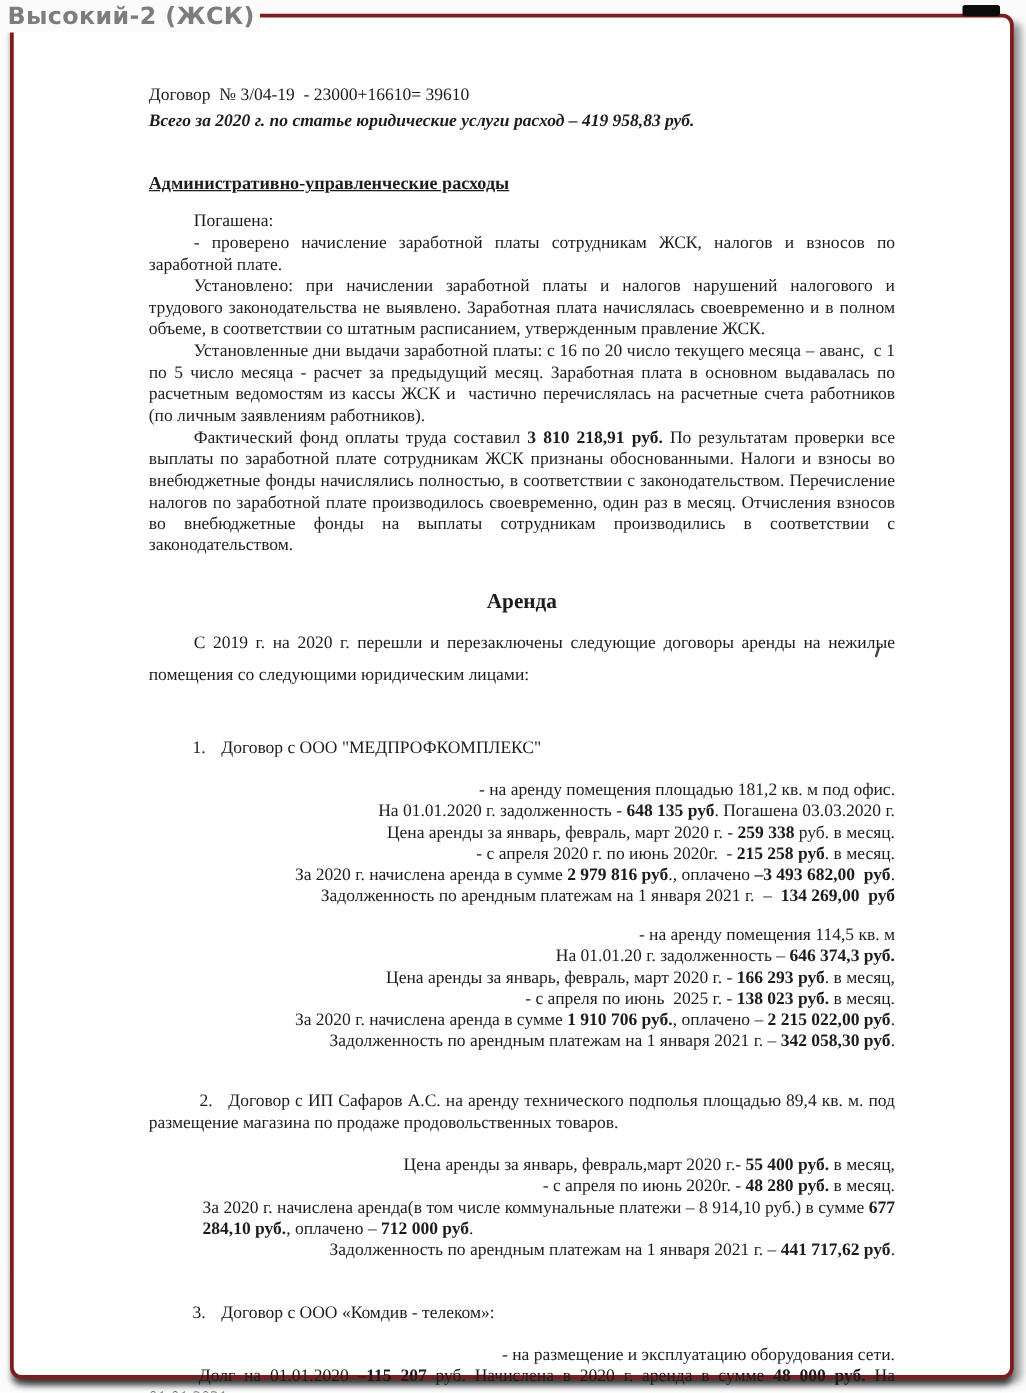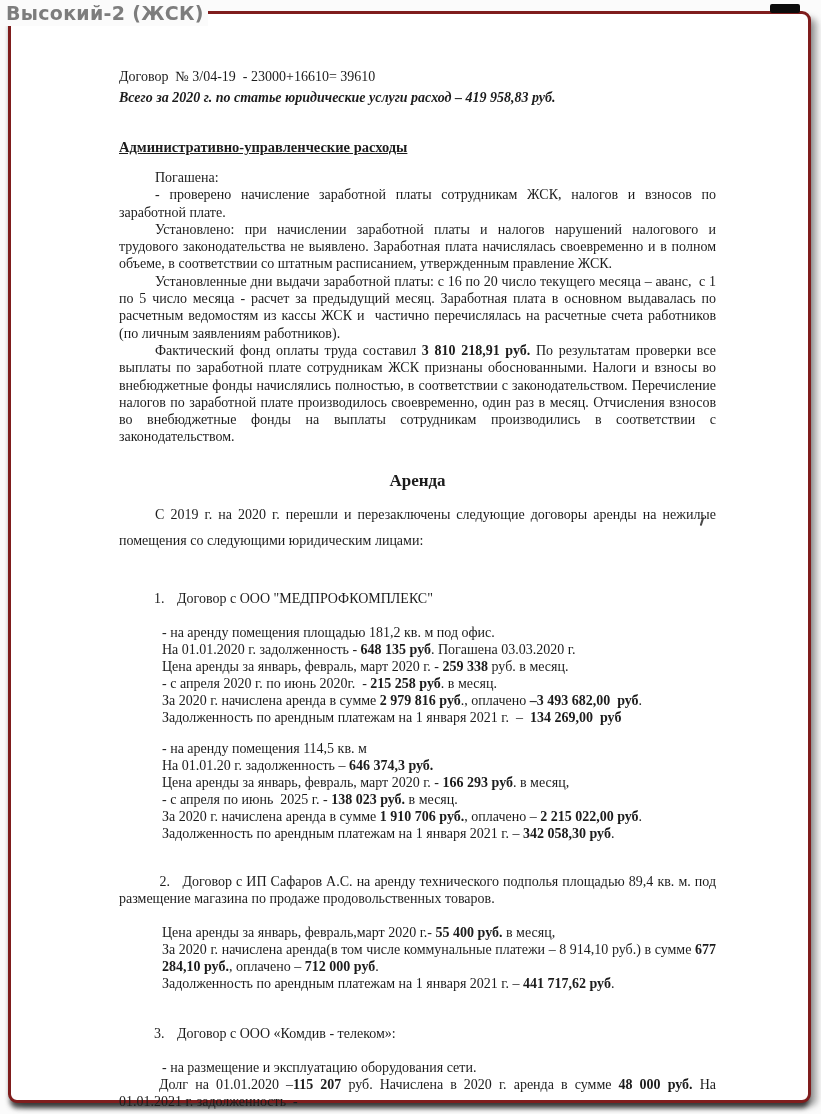--- a/index.html
+++ b/index.html
@@ -41,21 +41,21 @@
     margin-top:31px;margin-bottom:13px;
     font-weight:700;text-decoration:underline;font-size:14.5px;
   }
   .para{text-align:justify;text-indent:36px;line-height:17.3px;white-space:pre-wrap;}
   .arenda-heading{margin-top:25px;font-size:17px;font-weight:700;text-align:center;}
   .intro{margin-top:11px;line-height:26px;text-indent:36px;text-align:justify;white-space:pre-wrap;}
   .list{margin-top:19px;}
   .item-head{line-height:17px;white-space:pre-wrap;}
   .item-head-para{text-align:justify;text-indent:0;line-height:17px;white-space:pre-wrap;}
   .num{display:inline-block;width:23px;text-indent:0;}
-  .ind{padding-left:43px;}
+  .ind{padding-left:43px;text-align:right;}
   .wrap-ind{padding-left:43px;text-align:justify;line-height:17px;white-space:pre-wrap;}
   .dolg-para{text-align:justify;text-indent:40px;line-height:17px;white-space:pre-wrap;}
   .blk2{margin-top:14px;}
   .item2{margin-top:14px;}
   .item3{margin-top:16px;}
 </style>
 </head>
 <body>
 
 <div class="page">
@@ -97,20 +97,21 @@
           <div class="line ind"><span class="">За 2020 г. начислена аренда в сумме </span><span class="b ">1 910 706 руб.</span><span class="">, оплачено – </span><span class="b ">2 215 022,00 руб</span><span class="">.</span></div>
           <div class="line ind"><span class="">Задолженность по арендным платежам на 1 января 2021 г. – </span><span class="b ">342 058,30 руб</span><span class="">.</span></div>
         </div>
       </div>
 
       <div class="item2">
         <div class="item-head-para">
           <span class="num">2.</span><span><span class="">Договор с ИП Сафаров А.С. на аренду технического подполья площадью 89,4 кв. м. под размещение магазина по продаже продовольственных товаров.</span></span>
         </div>
         <div class="line ind"><span class="">Цена аренды за январь, февраль,март 2020 г.- </span><span class="b ">55 400 руб.</span><span class=""> в месяц,</span></div>
+        <div class="line ind"><span class="">- с апреля по июнь 2020г. - </span><span class="b ">48 280 руб.</span><span class=""> в месяц.</span></div>
         <div class="wrap-ind"><span class="">За 2020 г. начислена аренда(в том числе коммунальные платежи – 8 914,10 руб.) в сумме </span><span class="b ">677 284,10 руб.</span><span class="">, оплачено – </span><span class="b ">712 000 руб</span><span class="">.</span></div>
         <div class="line ind"><span class="">Задолженность по арендным платежам на 1 января 2021 г. – </span><span class="b ">441 717,62 руб</span><span class="">.</span></div>
       </div>
 
       <div class="item3">
         <div class="item-head">
           <span class="num">3.</span><span>Договор с ООО «Комдив - телеком»:</span>
         </div>
         <div class="line ind"><span class="">- на размещение и эксплуатацию оборудования сети.</span></div>
         <div class="dolg-para"><span class="">Долг на 01.01.2020 –</span><span class="b ">115 207</span><span class=""> руб. Начислена в 2020 г. аренда в сумме </span><span class="b ">48 000 руб.</span><span class=""> На 01.01.2021 г. задолженность  - </span></div>

